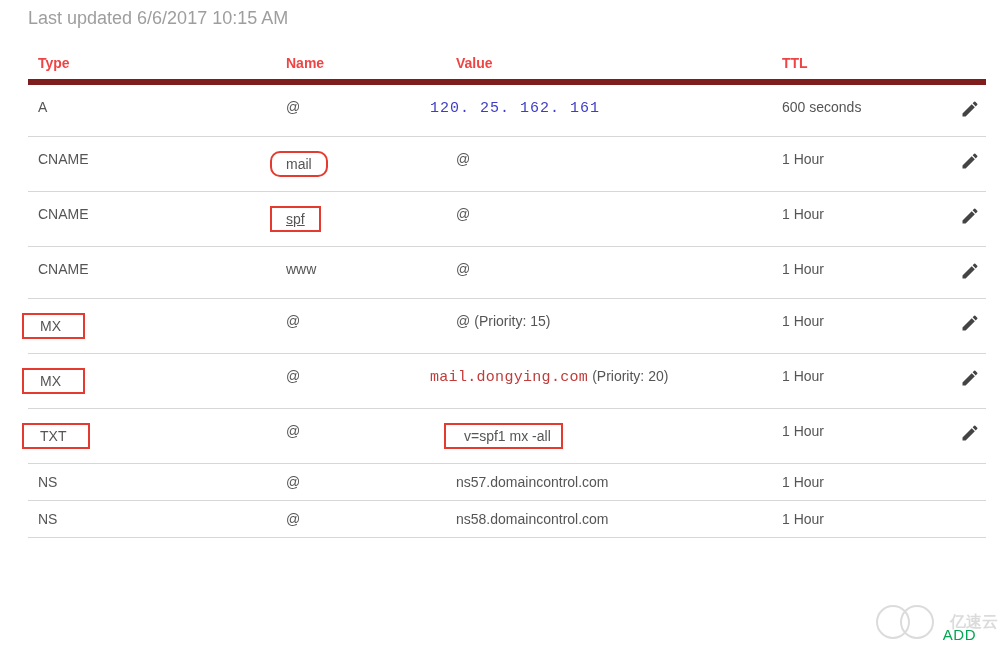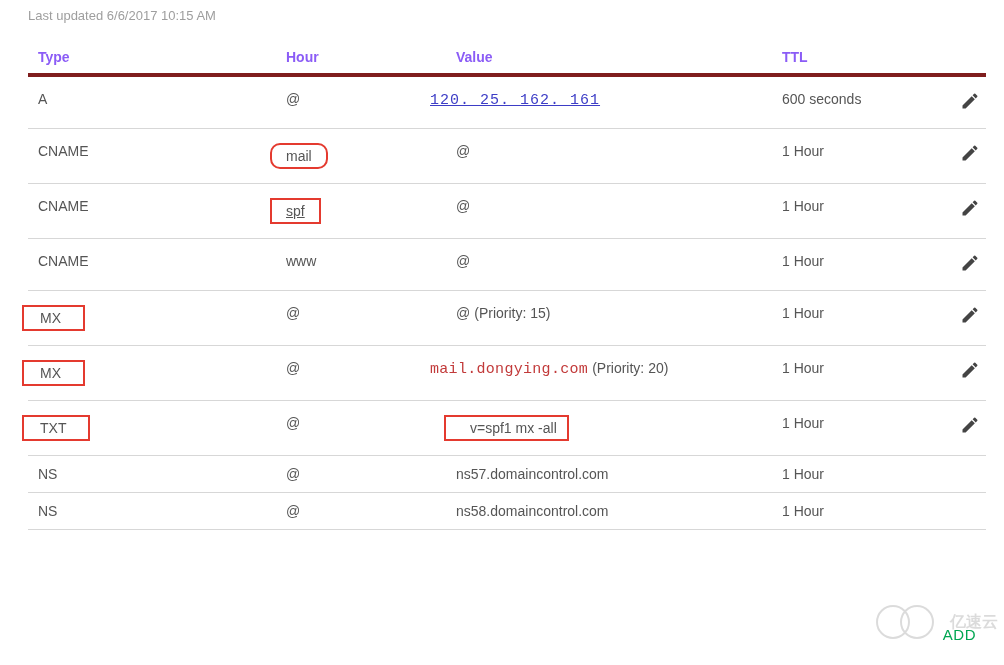--- a/index.html
+++ b/index.html
@@ -18,62 +18,62 @@
     box-sizing: border-box;
   }
   h1.title {
     margin: 0 0 18px 0;
     font-size: 28px;
     font-weight: 700;
     letter-spacing: 0.2px;
   }
   .last-updated {
     color: #9e9e9e;
-    font-size: 13px;
+    font-size: 18px;
     margin-bottom: 18px;
   }
   table.recs {
     width: 958px;
     border-collapse: collapse;
     table-layout: fixed;
   }
   table.recs col.col-type  { width: 248px; }
   table.recs col.col-name  { width: 170px; }
   table.recs col.col-value { width: 326px; }
   table.recs col.col-ttl   { width: 170px; }
   table.recs col.col-edit  { width: 44px; }
 
   table.recs thead th {
     text-align: left;
     font-weight: 700;
     font-size: 14px;
     padding: 8px 10px;
-    color: #8b5cf6;
-    border-bottom: 4px solid #7f1d1d;
+    color: #ef4444;
+    border-bottom: 6px solid #7f1d1d;
   }
   table.recs tbody td {
     font-size: 14px;
     color: #555;
     padding: 14px 10px 14px 10px;
     border-bottom: 1px solid #d7d7d7;
     vertical-align: top;
     white-space: nowrap;
   }
   table.recs tbody tr.tight td {
     padding-top: 10px;
     padding-bottom: 10px;
   }
   .hl-box {
     display: inline-block;
     border: 2px solid #e43a2f;
     padding: 2px 10px;
     line-height: 18px;
     color: #555;
   }
-  .blue-text { color: #3d3dc6; letter-spacing: 1px; font-family: "Courier New", monospace; font-size: 15px; text-decoration: underline;}
+  .blue-text { color: #3d3dc6; letter-spacing: 1px; font-family: "Courier New", monospace; font-size: 15px;}
   .red-text  { color: #c23a3a; letter-spacing: 0.3px; font-family: "Courier New", monospace; font-size: 15px;}
   .val-combo { display: inline-block; }
   .val-combo .suffix { color:#555; font-family: Arial,sans-serif; font-size:14px; margin-left:4px;}
   .edit-cell { text-align: right; padding-right: 6px !important; }
   .edit-icon {
     display:inline-block;
     width:20px; height:20px;
     cursor:pointer;
   }
   .edit-icon svg { width:20px; height:20px; }
@@ -122,21 +122,21 @@
     <colgroup>
       <col class="col-type">
         <col class="col-name">
         <col class="col-value">
         <col class="col-ttl">
         <col class="col-edit">
     </colgroup>
     <thead>
       <tr>
         <th>Type</th>
-        <th>Hour</th>
+        <th>Name</th>
         <th>Value</th>
         <th>TTL</th>
         <th></th>
       </tr>
     </thead>
     <tbody id="rows-body">
         <tr>
           <td>A</td>
           <td>@</td>
           <td><span class="val-combo"><span class="blue-text" style="margin-left: -26px;">120. 25. 162. 161</span></span></td>
@@ -186,21 +186,21 @@
           <td>@</td>
           <td><span class="val-combo"><span class="red-text" style="margin-left: -26px;">mail.dongying.com</span><span class="suffix">(Priority: 20)</span></span></td>
           <td>1 Hour</td>
           <td class="edit-cell"><span class="edit-icon"><svg viewBox="0 0 24 24" fill="#444">
                 <path d="M3 17.25V21h3.75L17.81 9.94l-3.75-3.75L3 17.25zM20.71 7.04a1 1 0 0 0 0-1.41l-2.34-2.34a1 1 0 0 0-1.41 0l-1.83 1.83 3.75 3.75 1.83-1.83z"></path>
               </svg></span></td>
         </tr>
         <tr>
           <td style="position: relative;"><span class="hl-box" style="margin-left: -16px; padding-left: 16px; padding-right: 22px; text-align: center;">TXT</span></td>
           <td>@</td>
-          <td><span class="val-combo"><span class="hl-box" style="padding-left: 24px; padding-right: 10px; margin-left: -12px;">v=spf1 mx -all</span></span></td>
+          <td><span class="val-combo"><span class="hl-box" style="padding-left: 18px; padding-right: 10px; margin-left: -12px;">v=spf1 mx -all</span></span></td>
           <td>1 Hour</td>
           <td class="edit-cell"><span class="edit-icon"><svg viewBox="0 0 24 24" fill="#444">
                 <path d="M3 17.25V21h3.75L17.81 9.94l-3.75-3.75L3 17.25zM20.71 7.04a1 1 0 0 0 0-1.41l-2.34-2.34a1 1 0 0 0-1.41 0l-1.83 1.83 3.75 3.75 1.83-1.83z"></path>
               </svg></span></td>
         </tr>
         <tr class="tight">
           <td>NS</td>
           <td>@</td>
           <td><span class="val-combo"><span>ns57.domaincontrol.com</span></span></td>
           <td>1 Hour</td>

